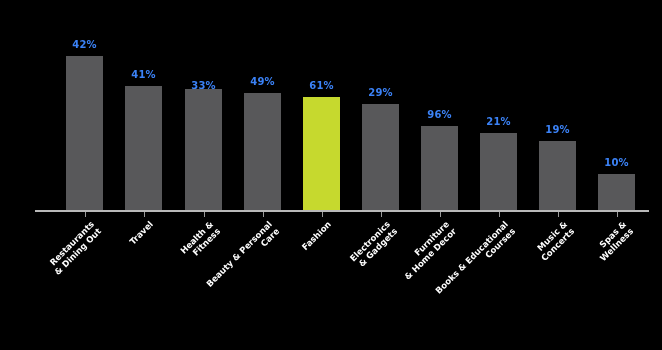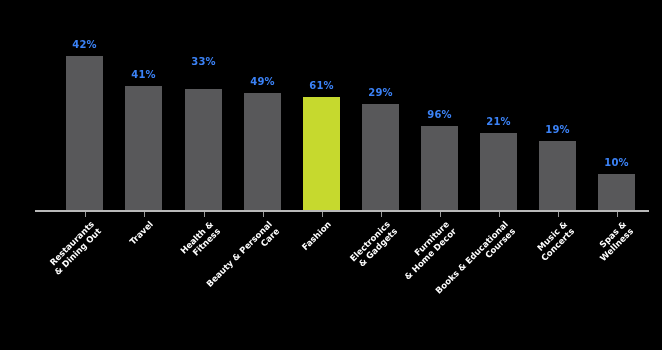--- a/index.html
+++ b/index.html
@@ -89,21 +89,21 @@
   <div class="bar-group" style="left: 66px; width: 37px;">
         <div class="bar" style="height: 155px; width: 37px; background: rgb(88, 88, 90);"></div>
         <div class="bar-value" style="bottom: 161px;">42%</div>
       </div>
       <div class="bar-group" style="left: 125px; width: 37px;">
         <div class="bar" style="height: 125px; width: 37px; background: rgb(88, 88, 90);"></div>
         <div class="bar-value" style="bottom: 131px;">41%</div>
       </div>
       <div class="bar-group" style="left: 185px; width: 37px;">
         <div class="bar" style="height: 122px; width: 37px; background: rgb(88, 88, 90);"></div>
-        <div class="bar-value" style="bottom: 144px; text-align: center;">33%</div>
+        <div class="bar-value" style="bottom: 120px; text-align: center;">33%</div>
       </div>
       <div class="bar-group" style="left: 244px; width: 37px;">
         <div class="bar" style="height: 118px; width: 37px; background: rgb(88, 88, 90);"></div>
         <div class="bar-value" style="bottom: 124px;">49%</div>
       </div>
       <div class="bar-group" style="left: 303px; width: 37px;">
         <div class="bar highlight" style="height: 114px; width: 37px; background: rgb(198, 217, 46);"></div>
         <div class="bar-value" style="bottom: 120px;">61%</div>
       </div>
       <div class="bar-group" style="left: 362px; width: 37px;">

